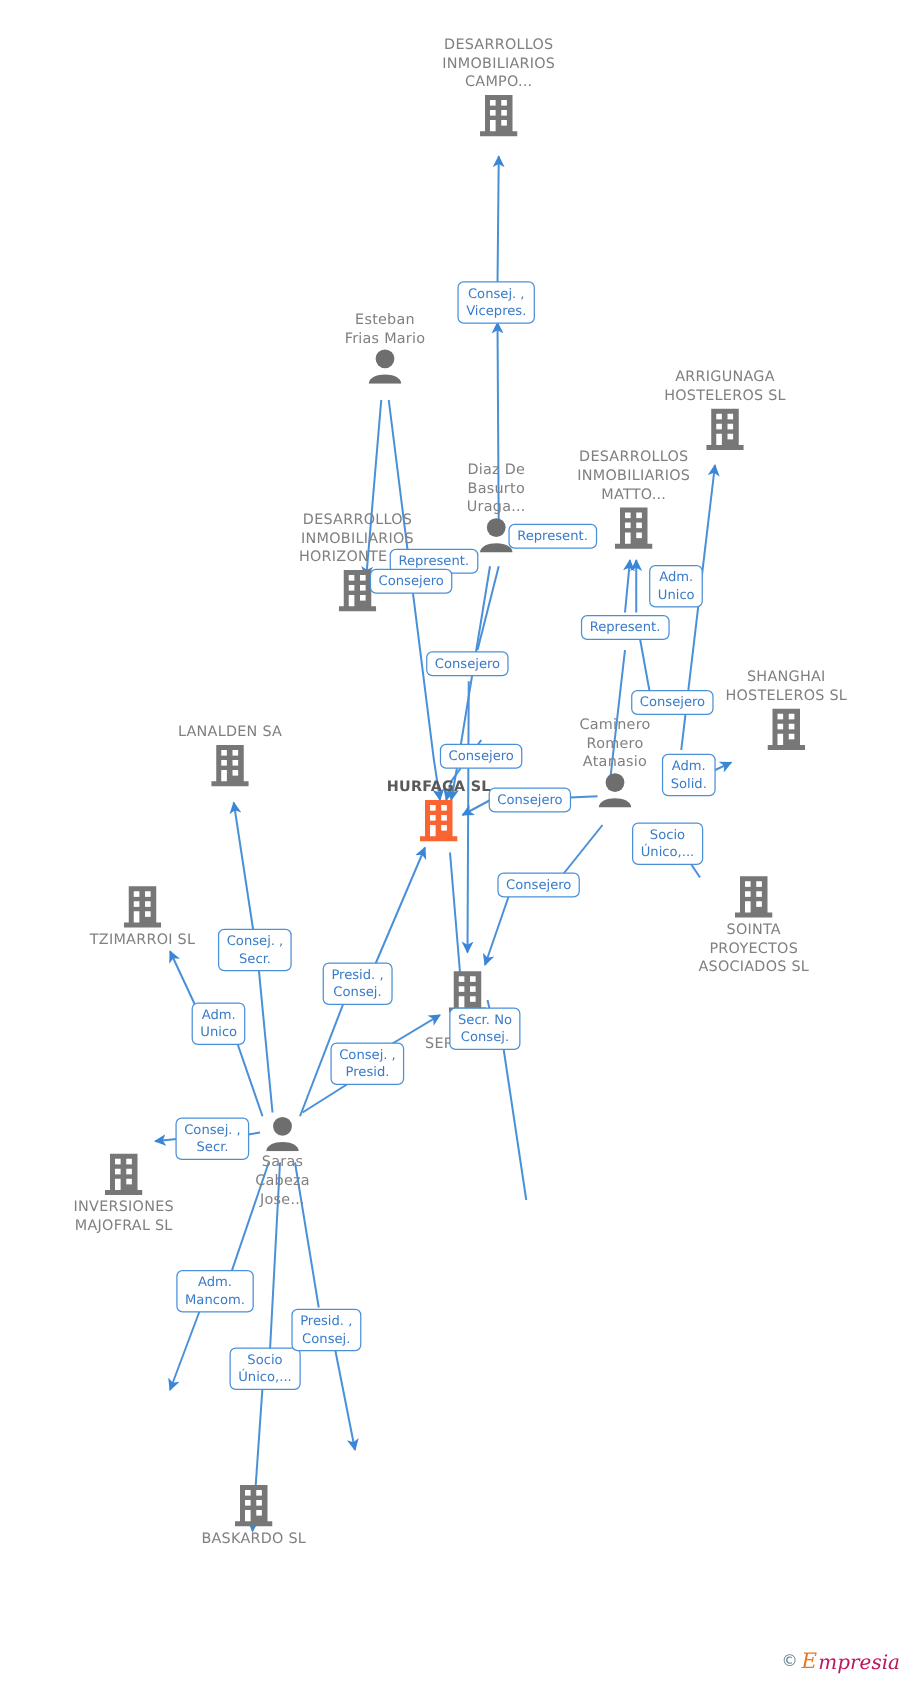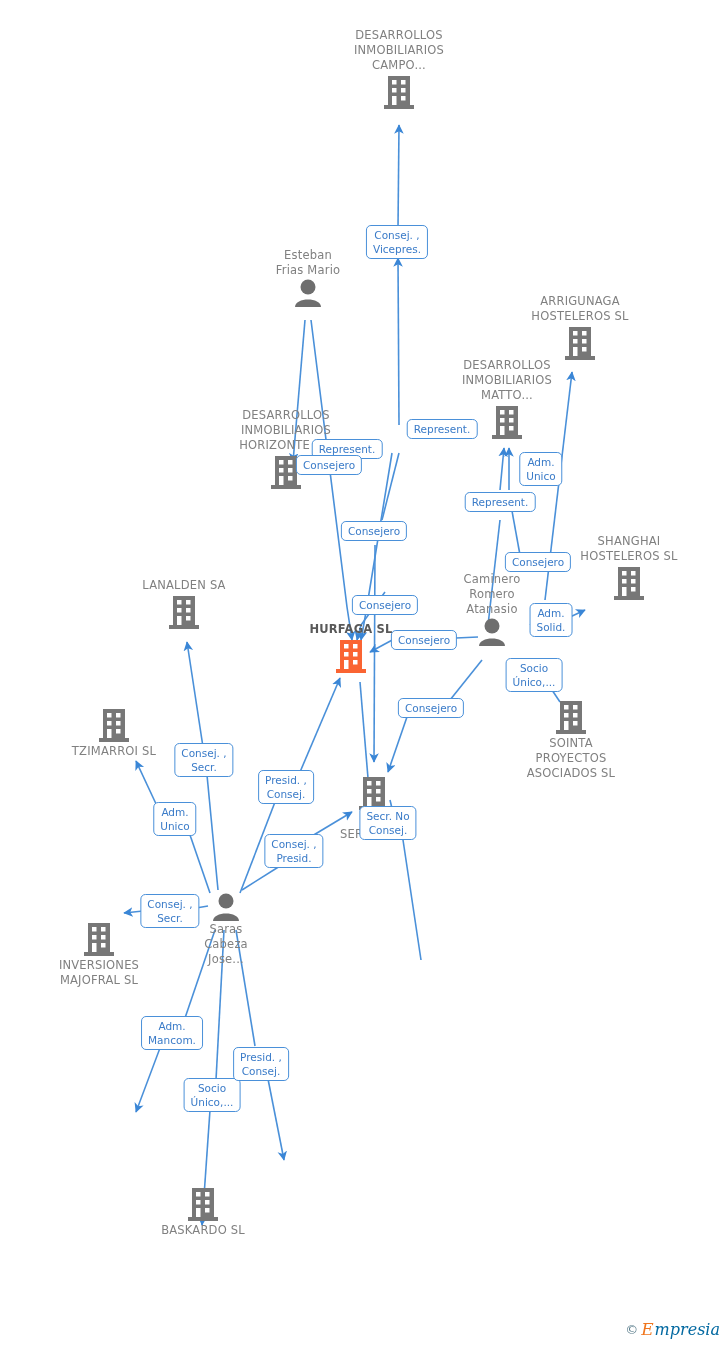--- a/index.html
+++ b/index.html
@@ -76,21 +76,21 @@
     gap: 3px;
   }
   .watermark .wm-c { font-size: 13px; }
   .watermark .wm-e {
     color: #f0761e;
     font-family: "DejaVu Serif", serif;
     font-style: italic;
     font-size: 17px;
   }
   .watermark .wm-rest {
-    color: #0369a1;
+    color: #be185d;
     font-family: "DejaVu Serif", serif;
     font-style: italic;
     font-size: 16px;
     margin-left: -2px;
   }
 </style>
 </head>
 <body>
 
 <div id="canvas">
@@ -188,20 +188,29 @@
 
   <div class="node above" style="left:308px; top:248px;text-align:center;">
     <span class="nlabel">Esteban
 Frias Mario</span>
     <svg class="glyph" width="30" height="28" viewBox="0 0 30 28">
         <circle cx="15" cy="8" r="7.5" fill="#6e6e6e"></circle>
         <path d="M2,28 C2,18 28,18 28,28 z" fill="#6e6e6e"></path>
       </svg>
   </div>
 
+  <div class="node above" style="left:397px; top:368px;">
+    <span class="nlabel">Diaz De
+Basurto
+Uraga...</span>
+    <svg class="glyph" width="30" height="28" viewBox="0 0 30 28">
+        <circle cx="15" cy="8" r="7.5" fill="#6e6e6e"></circle>
+        <path d="M2,28 C2,18 28,18 28,28 z" fill="#6e6e6e"></path>
+      </svg>
+  </div>
 
   <div class="node above" style="left:286px; top:408px;">
     <span class="nlabel">DESARROLLOS
 INMOBILIARIOS
 HORIZONTE S...</span>
     <svg class="glyph" width="30" height="36" viewBox="0 0 30 36">
         <rect x="4" y="2" width="22" height="30" fill="#777"></rect>
         <rect x="0" y="31" width="30" height="4" fill="#777"></rect>
         <g fill="#fff">
           <rect x="8" y="6" width="4.5" height="4.5"></rect>
@@ -269,21 +278,21 @@
   <div class="node above" style="left:492px; top:572px;">
     <span class="nlabel">Caminero
 Romero
 Atanasio</span>
     <svg class="glyph" width="30" height="28" viewBox="0 0 30 28">
         <circle cx="15" cy="8" r="7.5" fill="#6e6e6e"></circle>
         <path d="M2,28 C2,18 28,18 28,28 z" fill="#6e6e6e"></path>
       </svg>
   </div>
 
-  <div class="node below" style="left:571px; top:699px;">
+  <div class="node below" style="left:603px; top:699px;">
     <svg class="glyph" width="30" height="36" viewBox="0 0 30 36">
         <rect x="4" y="2" width="22" height="30" fill="#777"></rect>
         <rect x="0" y="31" width="30" height="4" fill="#777"></rect>
         <g fill="#fff">
           <rect x="8" y="6" width="4.5" height="4.5"></rect>
           <rect x="17" y="6" width="4.5" height="4.5"></rect>
           <rect x="8" y="14" width="4.5" height="4.5"></rect>
           <rect x="17" y="14" width="4.5" height="4.5"></rect>
           <rect x="8" y="22" width="4.5" height="9"></rect>
           <rect x="17" y="22" width="4.5" height="4.5"></rect>

